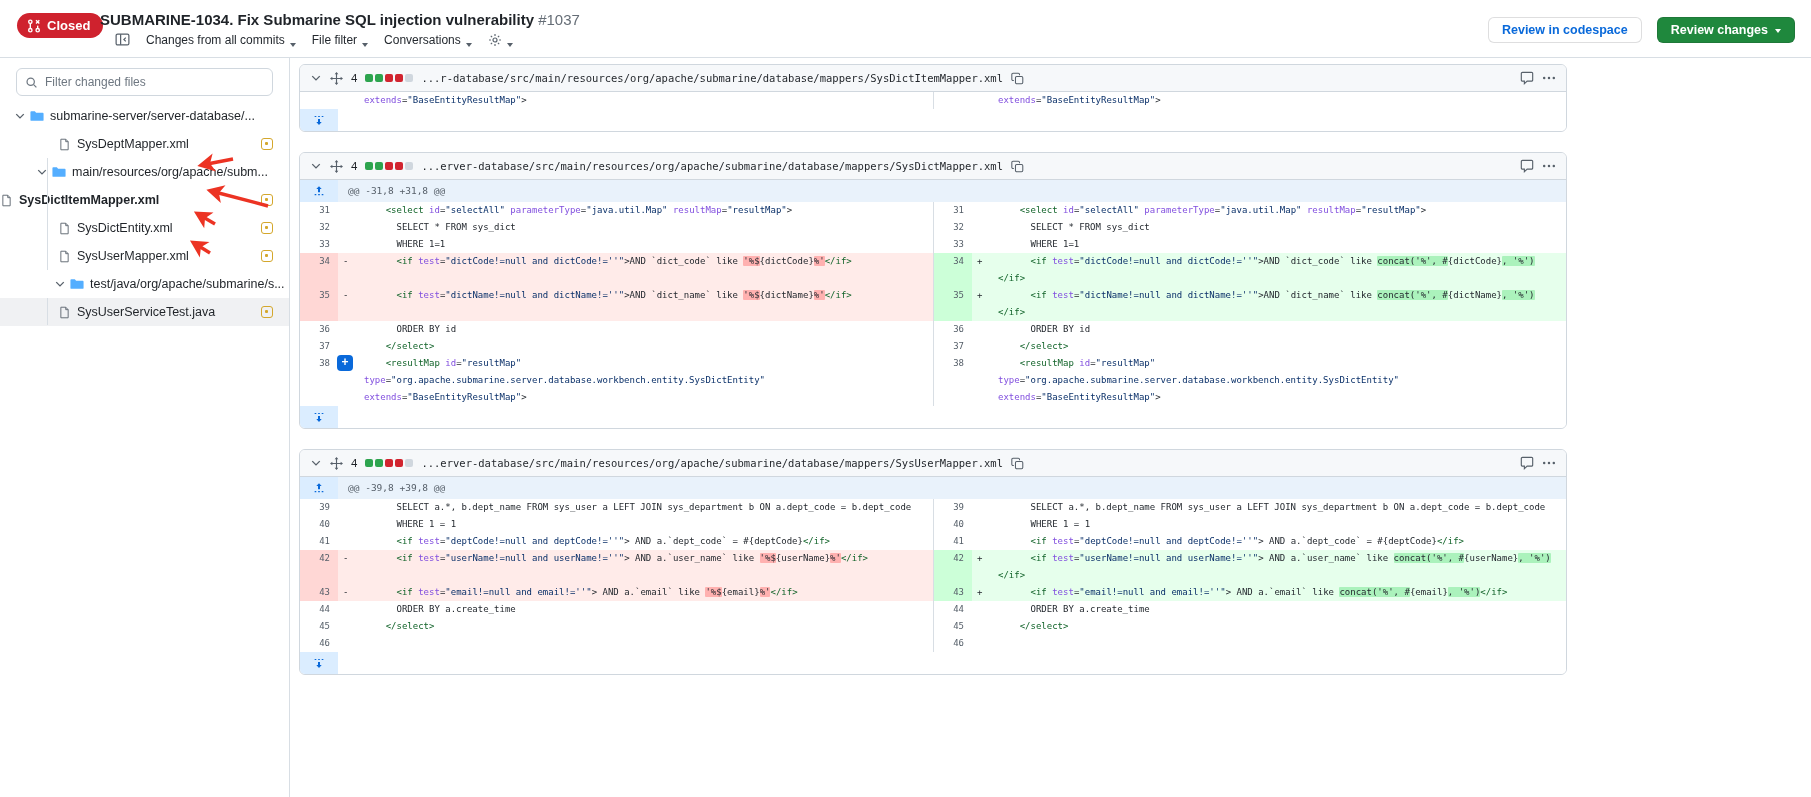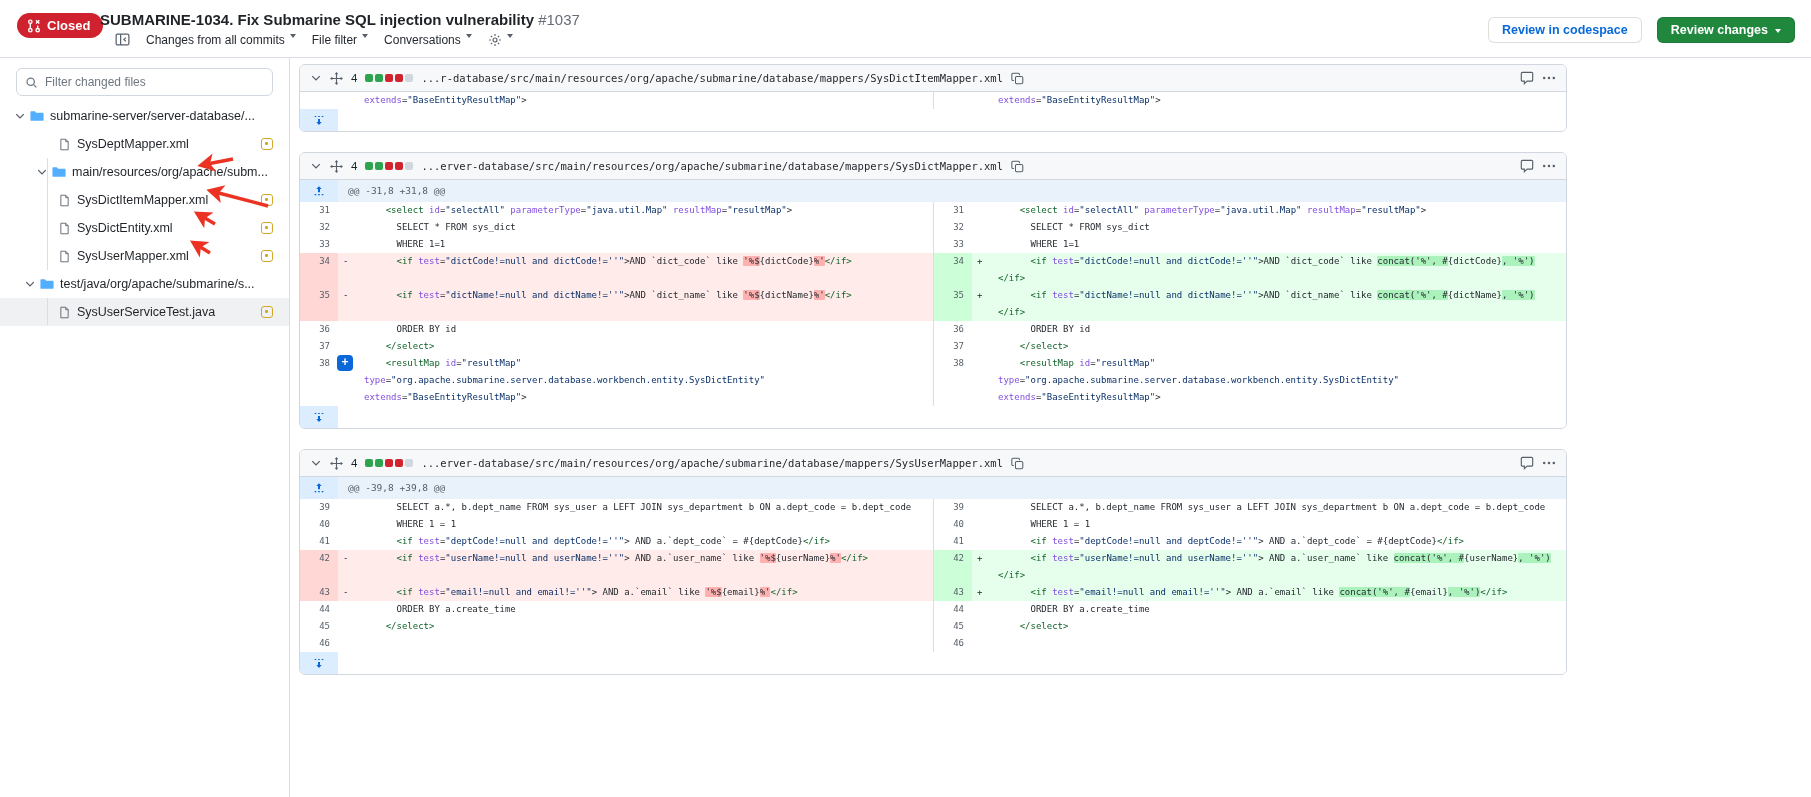--- a/index.html
+++ b/index.html
@@ -7,21 +7,21 @@
        font-family:"Liberation Sans",sans-serif;color:#1f2328;}
   
   .hdr{position:relative;height:57px;border-bottom:1px solid #d8dee4;background:#fff;}
   .badge{position:absolute;left:17px;top:13px;display:flex;align-items:center;gap:6px;
          background:#cf222e;color:#fff;border-radius:2em;padding:5px 13px 5px 10px;
          font-size:13px;font-weight:700;}
   .titleline{position:absolute;left:100px;top:11px;font-size:15px;font-weight:700;white-space:nowrap;}
   .prnum{color:#656d76;font-weight:400;}
   .toolbar{position:absolute;left:115px;top:32px;display:flex;align-items:center;gap:16px;
            font-size:12px;color:#24292f;}
-  .tbitem{display:flex;align-items:flex-start;gap:5px;cursor:pointer;}
+  .tbitem{display:flex;align-items:flex-end;gap:5px;cursor:pointer;}
   .caret{width:0;height:0;border-left:3.5px solid transparent;border-right:3.5px solid transparent;
          border-top:4px solid #57606a;margin-top:1px;}
   .hdr-actions{position:absolute;right:16px;top:17px;display:flex;gap:8px;align-items:center;}
   .btn{font-size:12.5px;font-weight:700;padding:5px 13px;border-radius:6px;cursor:pointer;
        border:1px solid rgba(31,35,40,0.15);display:flex;align-items:center;gap:7px;white-space:nowrap;margin-left:7px;}
   .btn-cs{background:#fff;color:#0969da;}
   .btn-green{background:#1f883d;color:#fff;}
   .btn-green .caret{border-top-color:#fff;}
   
   .content{display:flex;height:740px;}
@@ -183,21 +183,21 @@
                 <path d="M3 5.5l5 5 5-5"></path>
               </svg>
             </span>
             <span style="display: flex;">
               <svg width="14" height="14" viewBox="0 0 16 16" fill="#54aeff">
                 <path d="M1.5 2.5h4L7 4.3h7.5a1 1 0 0 1 1 1v7.2a1 1 0 0 1-1 1h-13a1 1 0 0 1-1-1v-9a1 1 0 0 1 1-1z"></path>
               </svg>
             </span>
             <span class="lbl">main/resources/org/apache/subm...</span>
           </div>
-          <div class="trow" style="padding-left: 58px;">
+          <div class="trow" style=" font-weight: bold;">
             <span style="display: flex;">
               <svg width="13" height="13" viewBox="0 0 16 16" fill="none" stroke="#656d76" stroke-width="1.2">
                 <path d="M3.5 1.5h6l3 3v10h-9z"></path>
                 <path d="M9.5 1.5v3h3"></path>
               </svg>
             </span>
             <span class="lbl">SysDictItemMapper.xml</span>
             <span class="mod-badge"></span>
           </div>
           <div class="trow" style="padding-left: 58px;">
@@ -213,21 +213,21 @@
           <div class="trow" style="padding-left: 58px;">
             <span style="display: flex;">
               <svg width="13" height="13" viewBox="0 0 16 16" fill="none" stroke="#656d76" stroke-width="1.2">
                 <path d="M3.5 1.5h6l3 3v10h-9z"></path>
                 <path d="M9.5 1.5v3h3"></path>
               </svg>
             </span>
             <span class="lbl">SysUserMapper.xml</span>
             <span class="mod-badge"></span>
           </div>
-          <div class="trow" style="padding-left: 24px;">
+          <div class="trow" style="padding-left: 44px; margin-left: 10px;">
             <span class="chev" style="display: flex;">
               <svg width="12" height="12" viewBox="0 0 16 16" fill="none" stroke="currentColor" stroke-width="1.8">
                 <path d="M3 5.5l5 5 5-5"></path>
               </svg>
             </span>
             <span style="display: flex;">
               <svg width="14" height="14" viewBox="0 0 16 16" fill="#54aeff">
                 <path d="M1.5 2.5h4L7 4.3h7.5a1 1 0 0 1 1 1v7.2a1 1 0 0 1-1 1h-13a1 1 0 0 1-1-1v-9a1 1 0 0 1 1-1z"></path>
               </svg>
             </span>

